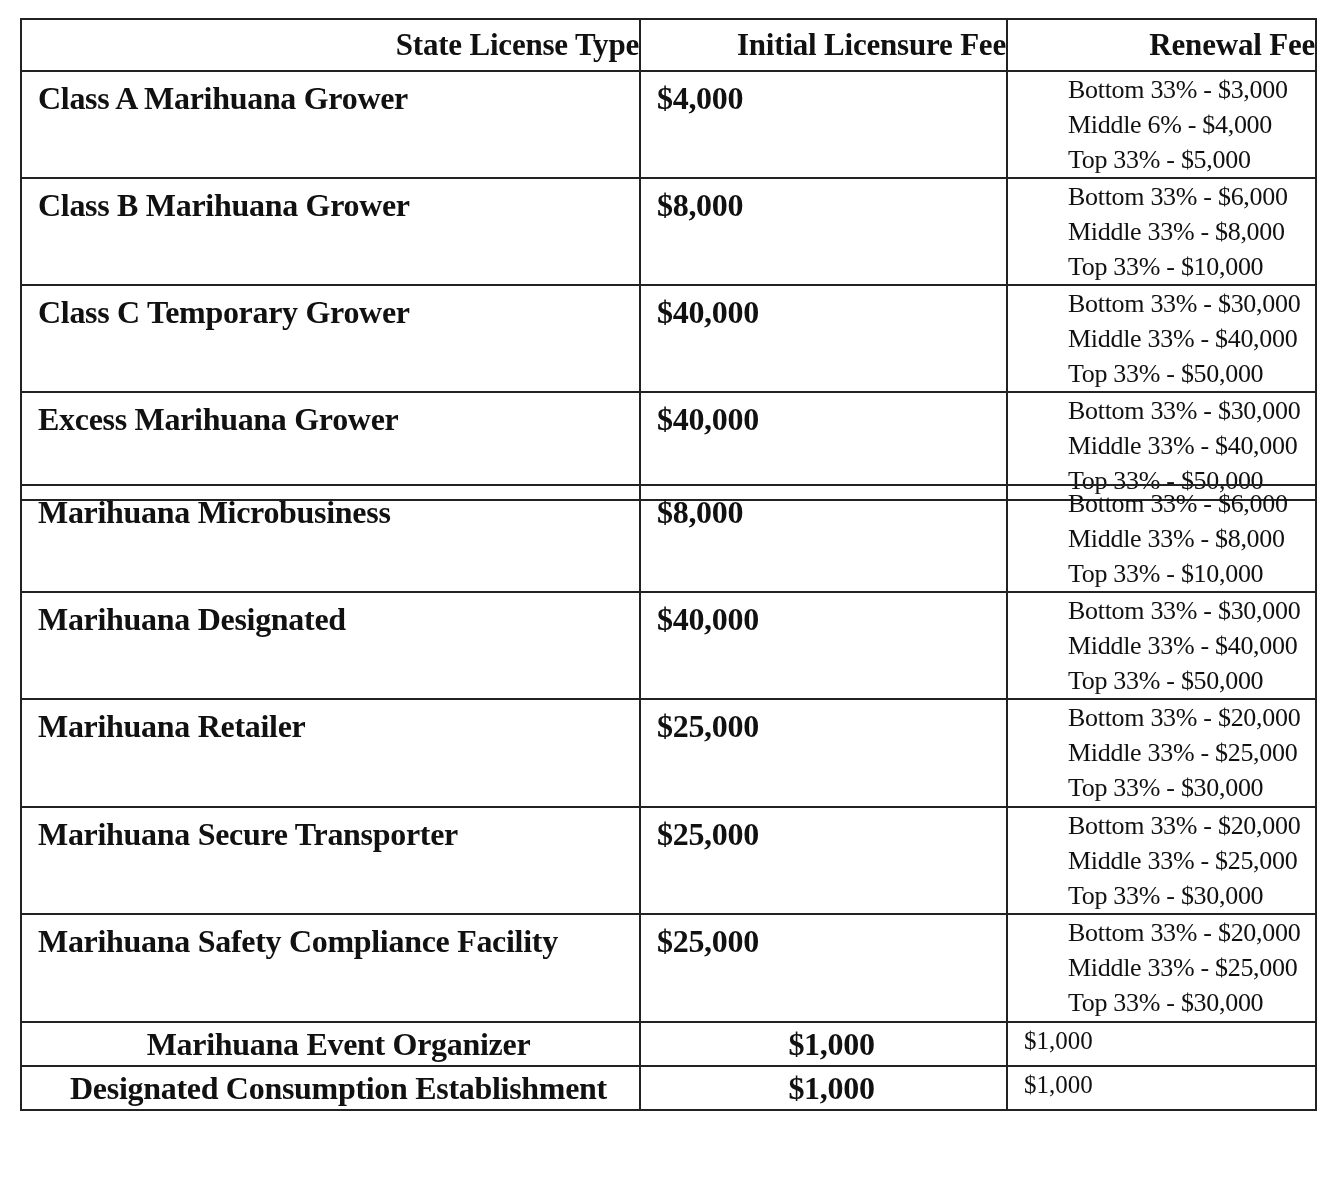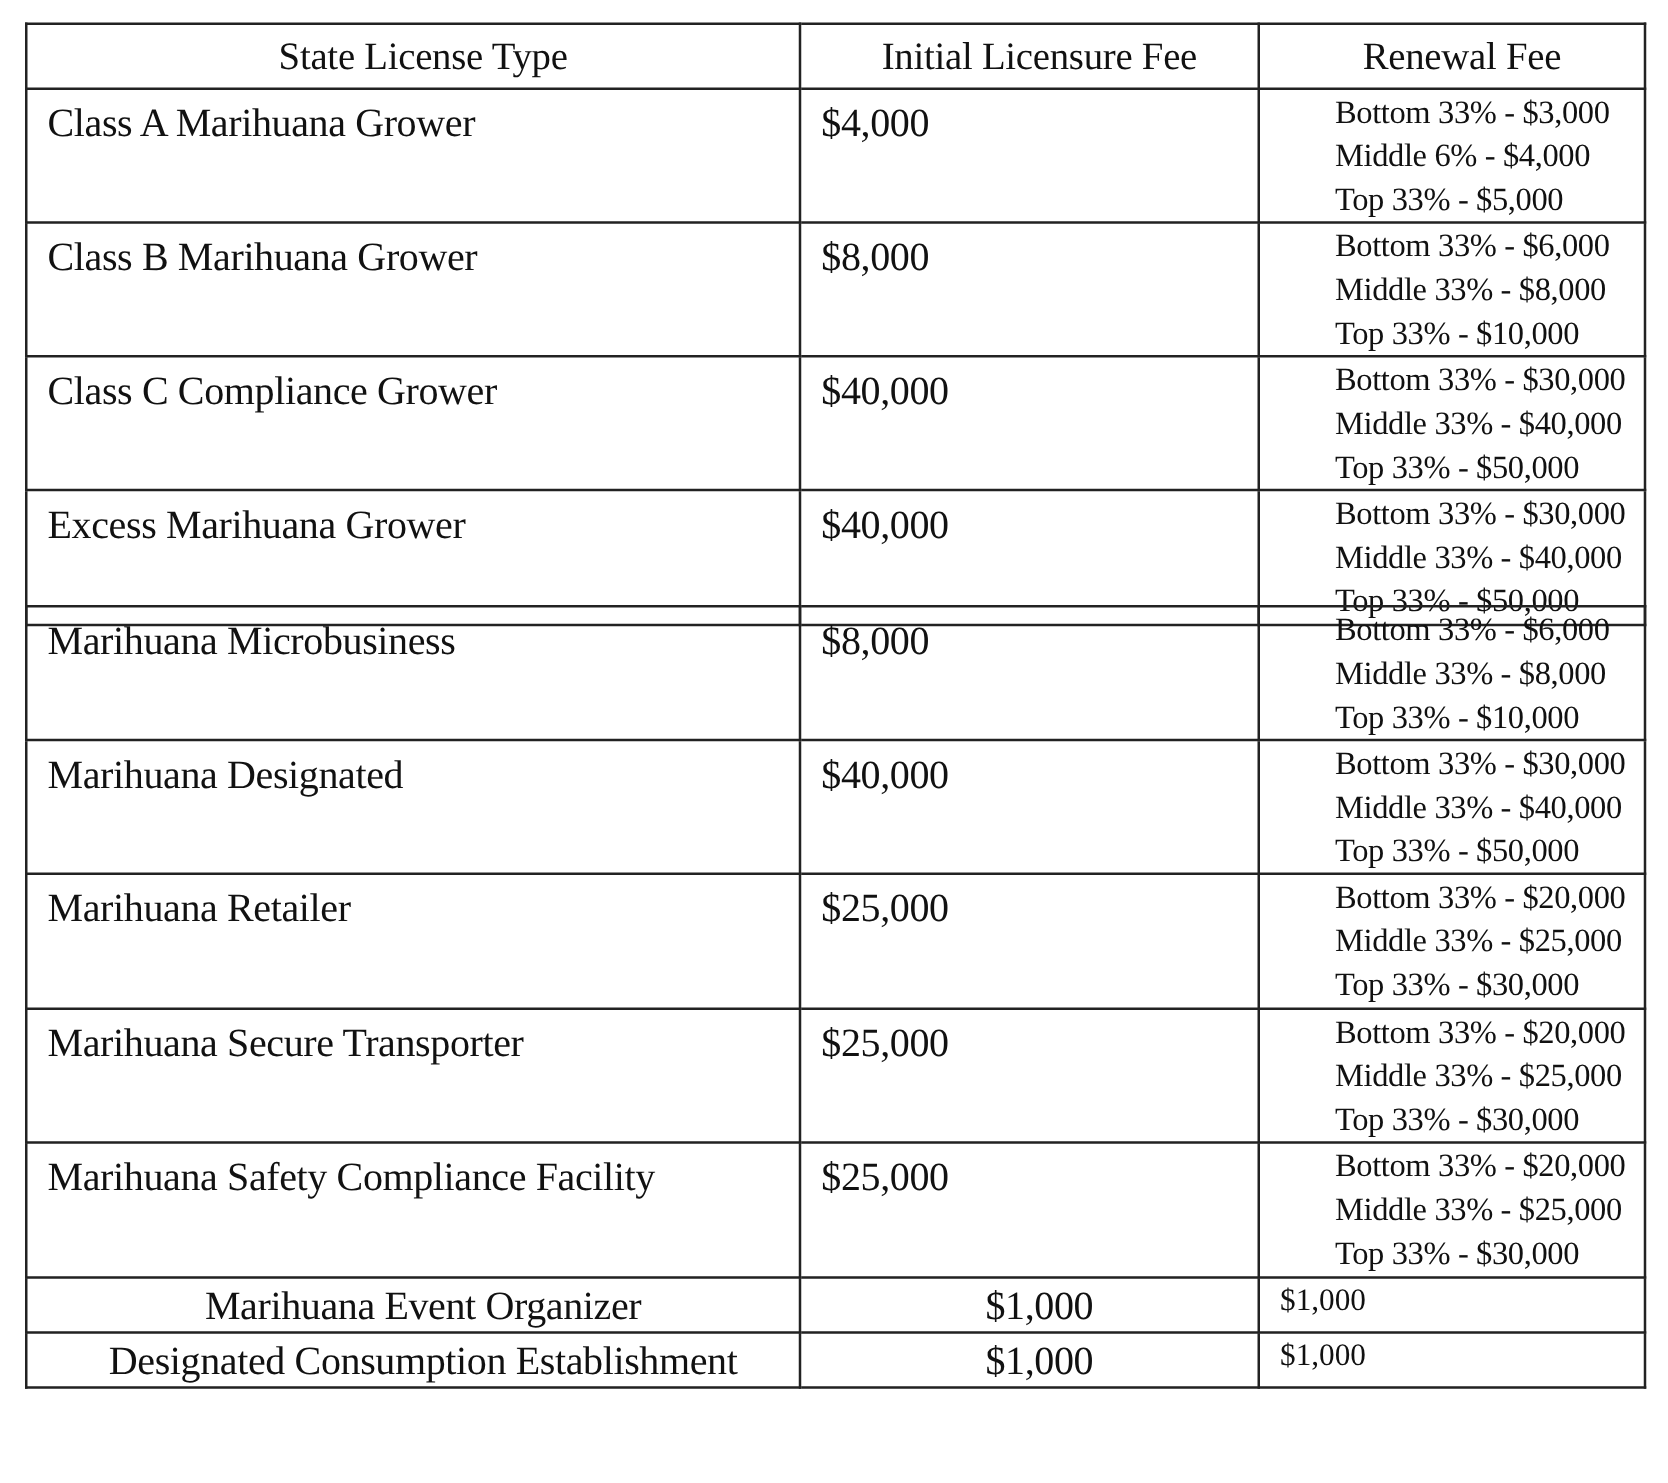--- a/index.html
+++ b/index.html
@@ -1,22 +1,22 @@
 <!DOCTYPE html>
 <html><head>
 <meta charset="utf-8">
 <style>
   html, body { margin: 0; padding: 0; background: #ffffff; }
   body { width: 1334px; height: 1186px; position: relative; overflow: hidden;
          font-family: "Liberation Serif", "DejaVu Serif", serif; color: #111; }
   table { position: absolute; left: 20px; border-collapse: collapse; table-layout: fixed; width: 1295px; }
   td, th { border: 2px solid #222; vertical-align: top; padding: 0 0 0 16px; overflow: hidden; white-space: nowrap; }
   col.c1 { width: 619px; } col.c2 { width: 367px; } col.c3 { width: 309px; }
-  th { font-weight: normal; font-size: 31px; text-align: center; height: 44px; line-height: 50px; letter-spacing: -0.2px; }
-  td.name, td.fee { font-size: 32px; line-height: 40px; padding-top: 6px; letter-spacing: -0.3px; }
+  th { font-weight: bold; font-size: 31px; text-align: right; height: 44px; line-height: 50px; letter-spacing: -0.2px; }
+  td.name, td.fee { font-size: 32px; line-height: 40px; padding-top: 6px; letter-spacing: -0.3px; font-weight: bold; }
   td.renew { font-size: 26px; line-height: 35px; padding-top: 0; letter-spacing: -0.3px; }
   td.renew-single { font-size: 25px; line-height: 36px; padding-top: 0; }
   tr.tall td { height: 99px; }
   tr.tall2 td { height: 100px; }
   tr.short td.name, tr.short td.fee { padding-top: 0; line-height: 42px; text-align: center; }
   tr.short td { height: 42px; }
   #tbl1 { top: 18px; }
   #tbl2 { top: 484px; }
   .line { display: block; margin-left: 44px; }
 </style>
@@ -47,21 +47,21 @@
   <tr class="tall">
     <td class="name">Class B Marihuana Grower</td>
     <td class="fee">$8,000</td>
     <td class="renew">
       <span class="line">Bottom 33% - $6,000</span>
       <span class="line">Middle 33% - $8,000</span>
       <span class="line">Top 33% - $10,000</span>
     </td>
   </tr>
   <tr class="tall">
-    <td class="name">Class C Compliance Grower</td>
+    <td class="name">Class C Temporary Grower</td>
     <td class="fee">$40,000</td>
     <td class="renew">
       <span class="line">Bottom 33% - $30,000</span>
       <span class="line">Middle 33% - $40,000</span>
       <span class="line">Top 33% - $50,000</span>
     </td>
   </tr>
   <tr class="tall2">
     <td class="name">Excess Marihuana Grower</td>
     <td class="fee">$40,000</td>

